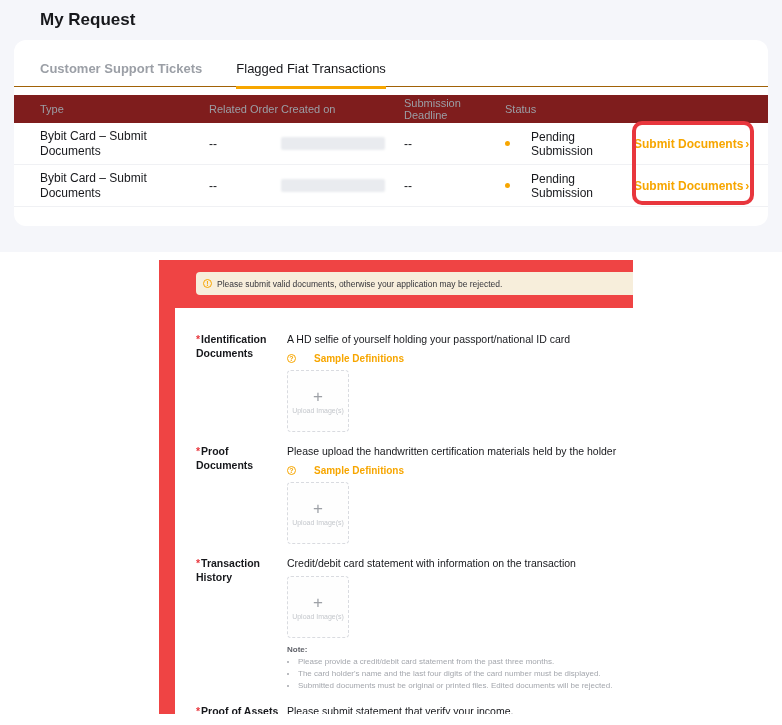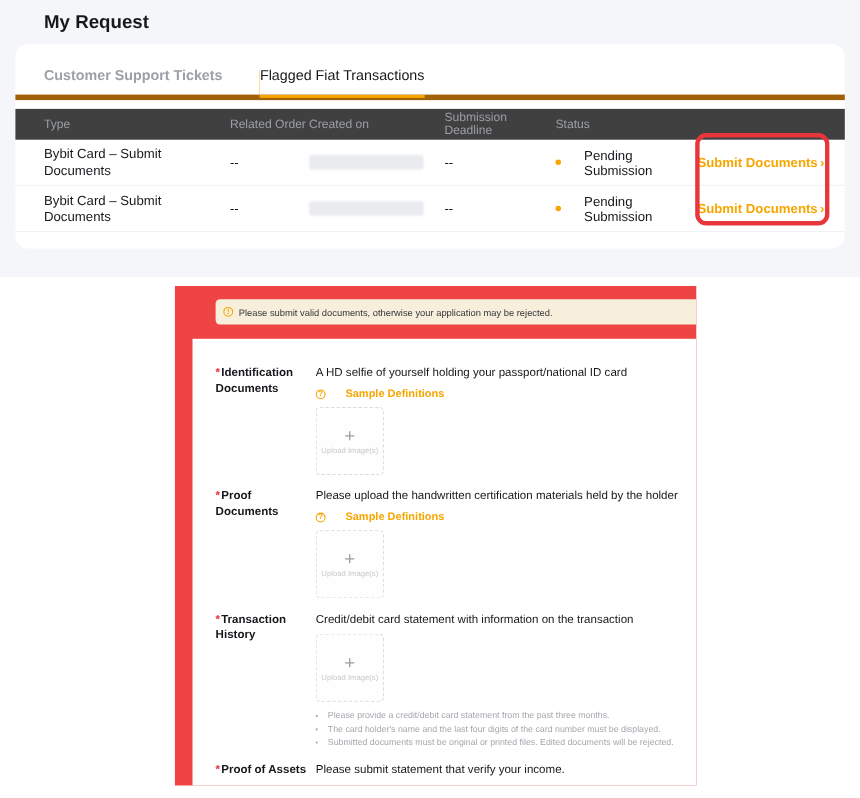--- a/index.html
+++ b/index.html
@@ -4,27 +4,27 @@
 <style>
   * { margin:0; padding:0; box-sizing:border-box; }
   html,body { width:782px; height:725px; background:#ffffff; font-family:"Liberation Sans", sans-serif; }
   .stage { position:relative; width:782px; height:714px; overflow:hidden; background:#fff; }
 
   
   .top-screen { position:absolute; left:0; top:0; width:782px; height:252px; background:#f5f6fa; }
   .page-title { position:absolute; left:40px; top:10px; font-size:17px; font-weight:700; color:#17181c; }
   .card { position:absolute; left:14px; top:40px; width:754px; height:186px; background:#ffffff; border-radius:12px; }
 
-  .tabs { display:flex; gap:34px; padding:21px 26px 0 26px; border-bottom:5px solid #a16207; }
+  .tabs { display:flex; gap:34px; padding:21px 26px 0 26px; border-bottom:1px solid #a16207; }
   .tab { font-size:13px; padding-bottom:10px; cursor:pointer; }
   .tab-inactive { color:#9b9fa6; font-weight:600; }
   .tab-active { color:#17181c; font-weight:400; box-shadow:0 3px 0 #f7a600; }
 
   .trow { display:grid; grid-template-columns:169px 72px 123px 101px 129px 1fr; padding:0 26px; align-items:center; }
-  .thead { height:28px; margin-top:8px; background:#404040; color:#9b9fa6; font-size:11px; }
+  .thead { height:28px; margin-top:8px; background:#7f1d1d; color:#9b9fa6; font-size:11px; }
   .tbody-row { height:42px; border-bottom:1px solid #f0f1f4; font-size:12px; color:#17181c; }
   .cell-type { font-weight:500; line-height:15px; max-width:152px; }
   .redacted { width:104px; height:13px; background:#e9ebef; border-radius:2px; filter:blur(1px); }
   .cell-status { display:flex; align-items:center; gap:21px; font-weight:500; }
   .status-dot { width:5px; height:5px; border-radius:50%; background:#f7a600; flex:none; }
   .cell-action { text-align:right; color:#f7a600; font-weight:600; font-size:12px; cursor:pointer; white-space:nowrap; }
   .chevron { font-size:12px; margin-left:2px; }
 
   .annotation-box { position:absolute; left:632px; top:121px; width:122px; height:84px; border:4px solid #e8363d; border-radius:10px; z-index:6; pointer-events:none; }
 
@@ -144,20 +144,21 @@
 
       <div class="section">
         <div class="sec-label"><span class="req">*</span><span>Transaction History</span></div>
         <div class="sec-content">
           <div class="desc">Credit/debit card statement with information on the transaction</div>
           <div class="upload">
             <span class="plus">+</span>
             <span class="upload-label">Upload Image(s)</span>
           </div>
           <div class="note">
+            <div class="note-title">Note:</div>
             <ul>
               <li>Please provide a credit/debit card statement from the past three months.</li>
               <li>The card holder's name and the last four digits of the card number must be displayed.</li>
               <li>Submitted documents must be original or printed files. Edited documents will be rejected.</li>
             </ul>
           </div>
         </div>
       </div>
 
       <div class="section">

